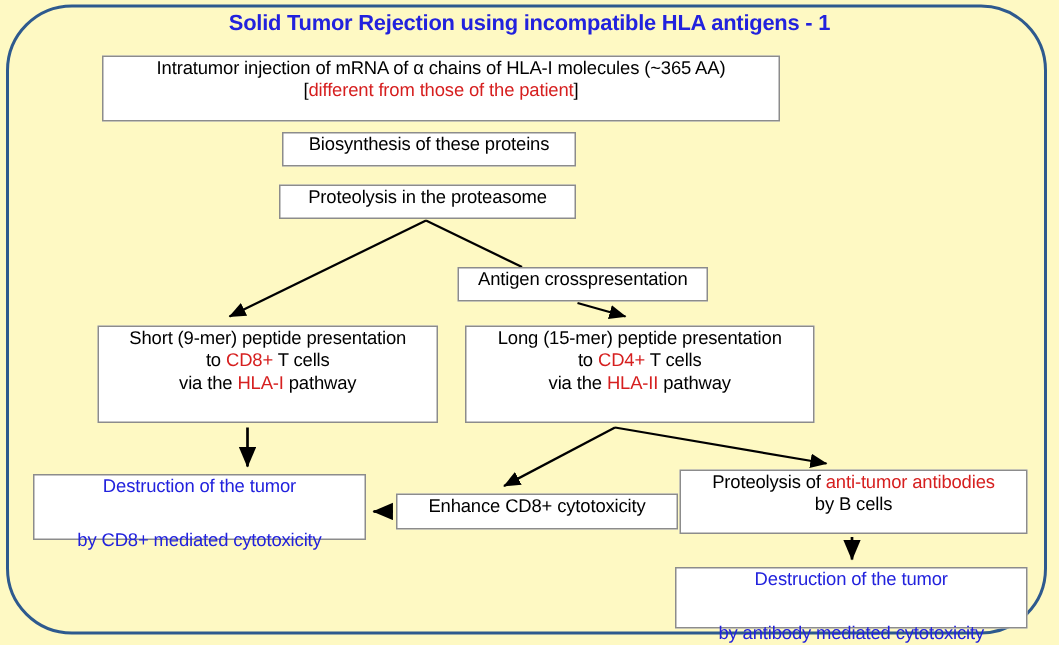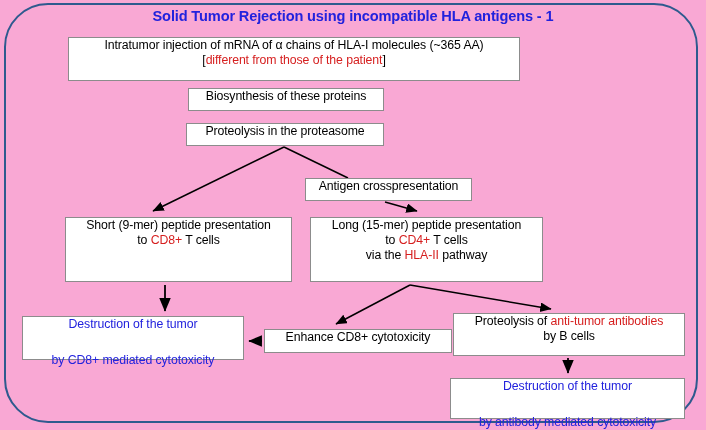--- a/index.html
+++ b/index.html
@@ -7,21 +7,21 @@
     padding: 0;
     background: #ffffff;
   }
   body {
     font-family: "Liberation Sans", sans-serif;
   }
   #canvas {
     position: relative;
     width: 706px;
     height: 430px;
-    background: #f9a8d4;
+    background: #fef9c3;
     overflow: hidden;
   }
   #outer-frame {
     position: absolute;
     left: 4px;
     top: 3px;
     width: 694px;
     height: 420px;
     border: 2px solid #2e5a8e;
     border-radius: 44px;
@@ -131,20 +131,21 @@
     <span class="line">Proteolysis in the proteasome</span>
   </div>
 
   <div class="node" id="node-antigen-cross">
     <span class="line">Antigen crosspresentation</span>
   </div>
 
   <div class="node" id="node-short-peptide">
     <span class="line">Short (9-mer) peptide presentation</span>
     <span class="line"><span>to </span><span class="red">CD8+</span><span> T cells</span></span>
+    <span class="line"><span>via the </span><span class="red">HLA-I</span><span> pathway</span></span>
   </div>
 
   <div class="node" id="node-long-peptide">
     <span class="line">Long (15-mer) peptide presentation</span>
     <span class="line"><span>to </span><span class="red">CD4+</span><span> T cells</span></span>
     <span class="line"><span>via the </span><span class="red">HLA-II</span><span> pathway</span></span>
   </div>
 
   <div class="node blue-node" id="node-destruction-cd8">
     <span class="line">Destruction of the tumor</span>

